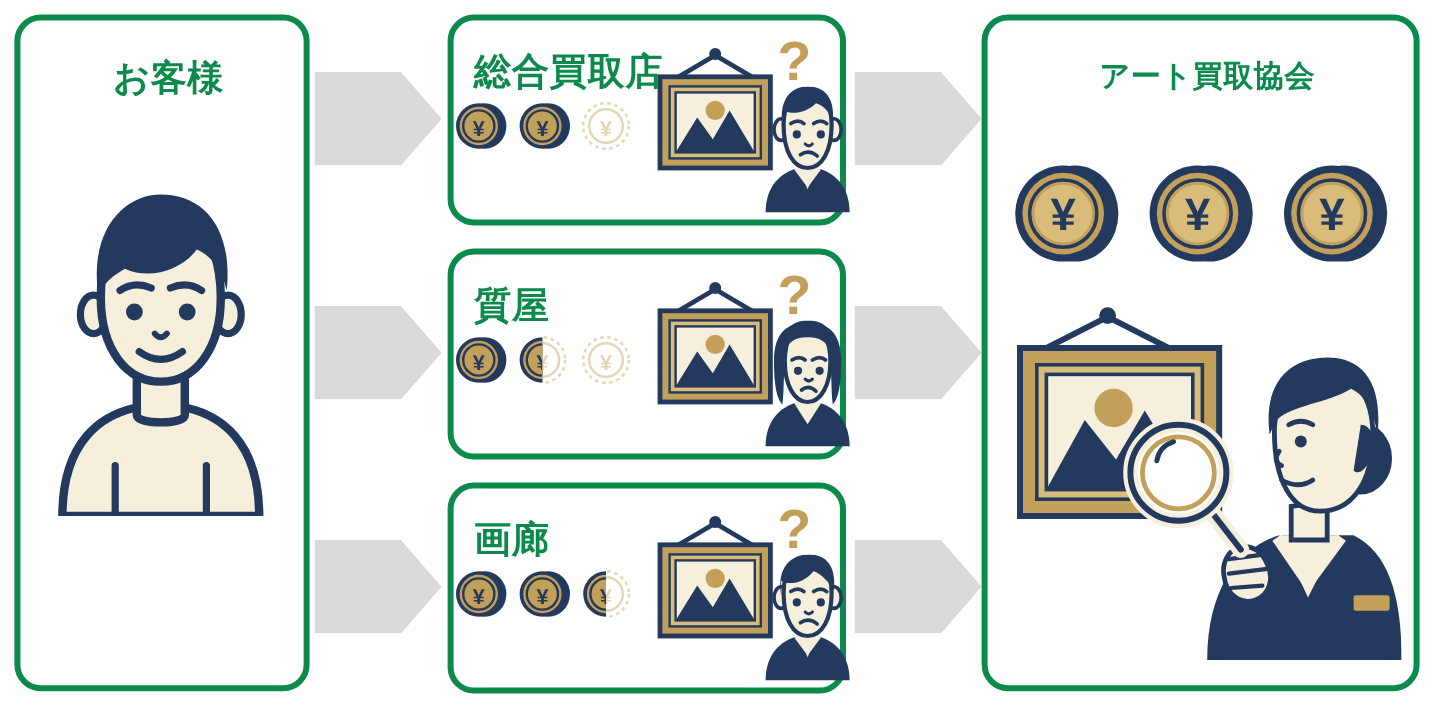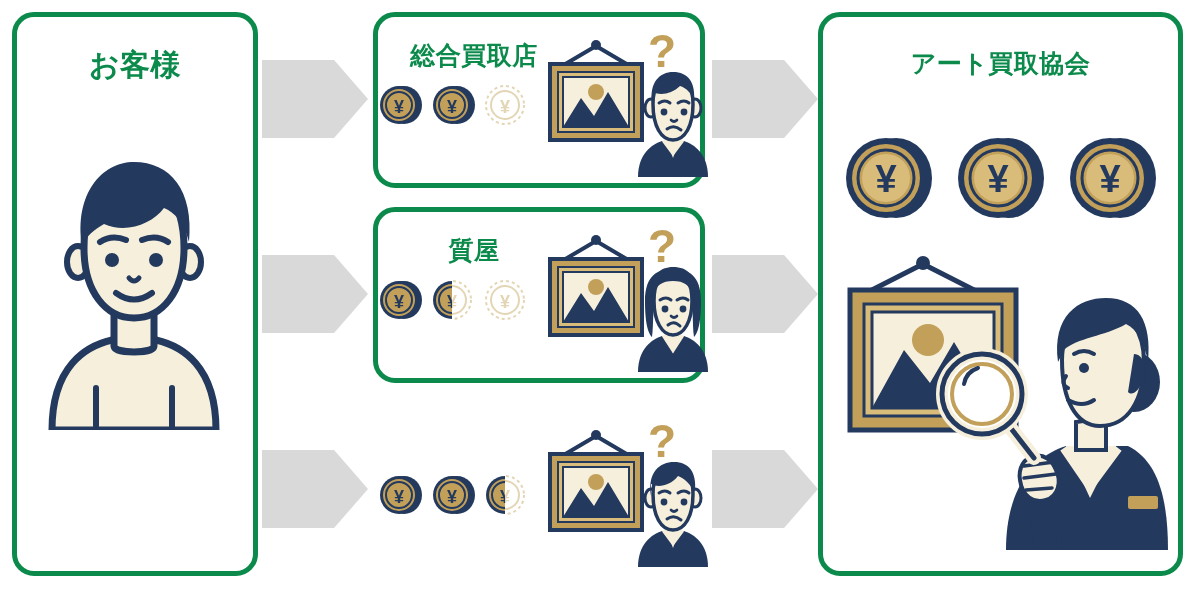--- a/index.html
+++ b/index.html
@@ -21,32 +21,33 @@
     background:#ffffff;
   }
   .panel-title{
     position:absolute;
     left:0;right:0;
     text-align:center;
     color:var(--green,#0b8a4b);
     font-weight:bold;
     letter-spacing:0.5px;
     white-space:nowrap;
+    padding-left:11px;
   }
 
   #panel-customer{left:12px;top:12px;width:246px;height:564px;}
   #panel-customer .panel-title{top:28px;font-size:30px;}
 
   .panel-mid{left:373px;width:332px;height:176px;}
   #panel-mid-0{top:12px;}
   #panel-mid-1{top:207px;font-family:Liberation Serif, serif;}
   #panel-mid-2{top:402px;}
   .panel-mid .panel-title{
-    top:22px;left:6px;right:auto;width:180px;text-align:center;
-    font-size:25px;
+    top:22px;left:6px;right:auto;width:180px;text-align:left;
+    font-size:31px;
   }
 
   #panel-assoc{left:818px;top:12px;width:365px;height:564px;}
   #panel-assoc .panel-title{top:30px;font-size:25px;}
 
   
   .arrow{
     position:absolute;
     background:#d9d9d9;
     clip-path:polygon(0% 0%, 68% 0%, 100% 50%, 68% 100%, 0% 100%);
@@ -145,20 +146,23 @@
 
   <div class="arrow arrow-l0" style="background: rgb(217, 217, 217);"></div>
   <div class="arrow arrow-l1" style="background: rgb(217, 217, 217);"></div>
   <div class="arrow arrow-l2" style="background: rgb(217, 217, 217);"></div>
 
   <div class="panel panel-mid" id="panel-mid-0">
     <div class="panel-title">総合買取店</div>
   </div>
   <div class="panel panel-mid" id="panel-mid-1">
     <div class="panel-title">質屋</div>
+  </div>
+  <div class="panel panel-mid" id="panel-mid-2">
+    <div class="panel-title">画廊</div>
   </div>
 
   <div class="coin-row" id="coins-0">
     <svg class="coin" viewBox="0 0 46 46">
       <ellipse cx="26" cy="23" rx="18" ry="19" fill="#23395d"></ellipse>
       <circle cx="21" cy="23" r="19" fill="#23395d"></circle>
       <circle cx="21" cy="23" r="16" fill="#c2a059"></circle>
       <circle cx="21" cy="23" r="13" fill="none" stroke="#23395d" stroke-width="2"></circle>
       <text x="21" y="31" font-size="18" font-weight="bold" fill="#23395d" text-anchor="middle" font-family="'Liberation Sans',sans-serif">¥</text>
     </svg>

